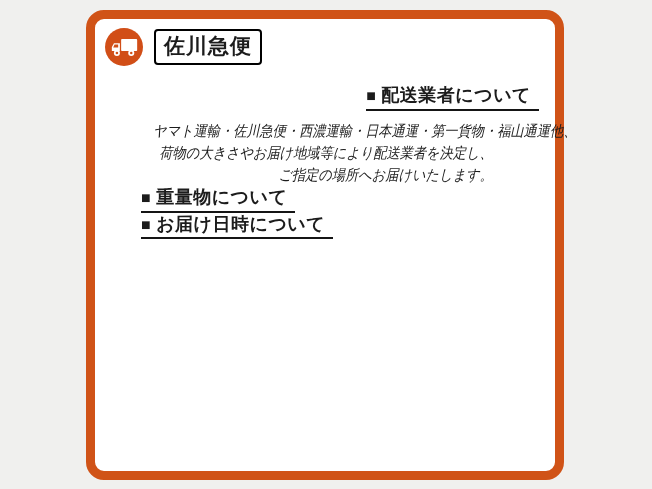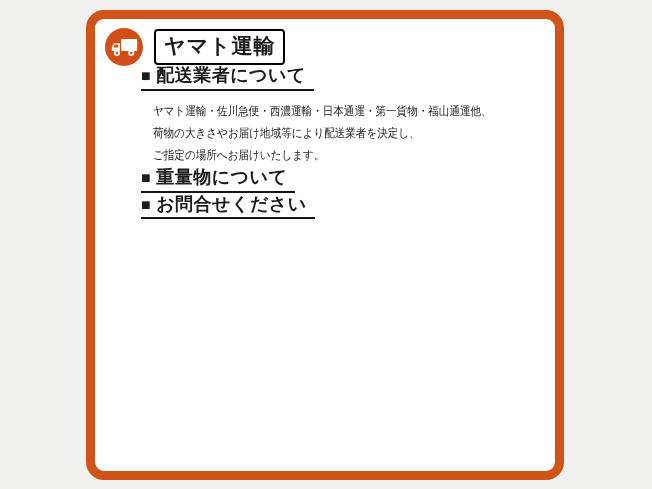--- a/index.html
+++ b/index.html
@@ -52,35 +52,36 @@
     padding: 3px 8px 4px 8px;
     font-size: 21px;
     font-weight: bold;
     letter-spacing: 1px;
     line-height: 1.15;
   }
   .sections {
     margin: 0 16px 0 46px;
   }
   .section { margin-top: 2px; }
-  .section:first-child { margin-top: 0; }
+  .section:first-child { margin-top: 20px; text-align: right; }
   .section-heading {
     display: inline-block;
     font-size: 18px;
     font-weight: bold;
     letter-spacing: 0.5px;
     border-bottom: 2px solid #151515;
     padding: 0 8px 3px 0;
     line-height: 1.1;
   }
   .section-heading .bullet { margin-right: 5px; font-size: 16px; }
   .section-body {
     margin: 9px 0 0 12px;
-    font-size: 12px;
+    font-size: 15px;
     line-height: 22px;
+    font-style: italic;
   }
   .body-line {
     white-space: nowrap;
     transform: scaleX(0.88);
     transform-origin: left center;
   }
 </style>
 </head>
 <body>
 
@@ -92,37 +93,37 @@
         <svg width="27" height="21" viewBox="0 0 32 24" aria-hidden="true">
           <rect x="12" y="2" width="19" height="14" rx="1" fill="#ffffff"></rect>
           <path d="M10.5,7 L3.5,7 L1,11.5 L1,16 L10.5,16 Z" fill="#ffffff"></path>
           <path d="M4.2,8.5 L8.5,8.5 L8.5,12 L2.6,12 Z" fill="#d14e17"></path>
           <circle cx="7" cy="18.5" r="3.6" fill="#ffffff"></circle>
           <circle cx="7" cy="18.5" r="1.5" fill="#d14e17"></circle>
           <circle cx="24" cy="18.5" r="3.6" fill="#ffffff"></circle>
           <circle cx="24" cy="18.5" r="1.5" fill="#d14e17"></circle>
         </svg>
       </span>
-      <div class="title-box">ヤマト運輸</div>
+      <div class="title-box">佐川急便</div>
     </div>
 
     <div class="sections">
 
       <div class="section">
         <div class="section-heading"><span class="bullet">■</span><span>配送業者について</span></div>
         <div class="section-body">
           <div class="body-line">ヤマト運輸・佐川急便・西濃運輸・日本通運・第一貨物・福山通運他、</div>
           <div class="body-line">荷物の大きさやお届け地域等により配送業者を決定し、</div>
           <div class="body-line">ご指定の場所へお届けいたします。</div>
         </div>
       </div>
 
       <div class="section">
         <div class="section-heading"><span class="bullet">■</span><span>重量物について</span></div>
       </div>
 
       <div class="section">
-        <div class="section-heading"><span class="bullet">■</span><span>お問合せください</span></div>
+        <div class="section-heading"><span class="bullet">■</span><span>お届け日時について</span></div>
       </div>
 
     </div>
   </div>
 </div>
 
 </body></html>

